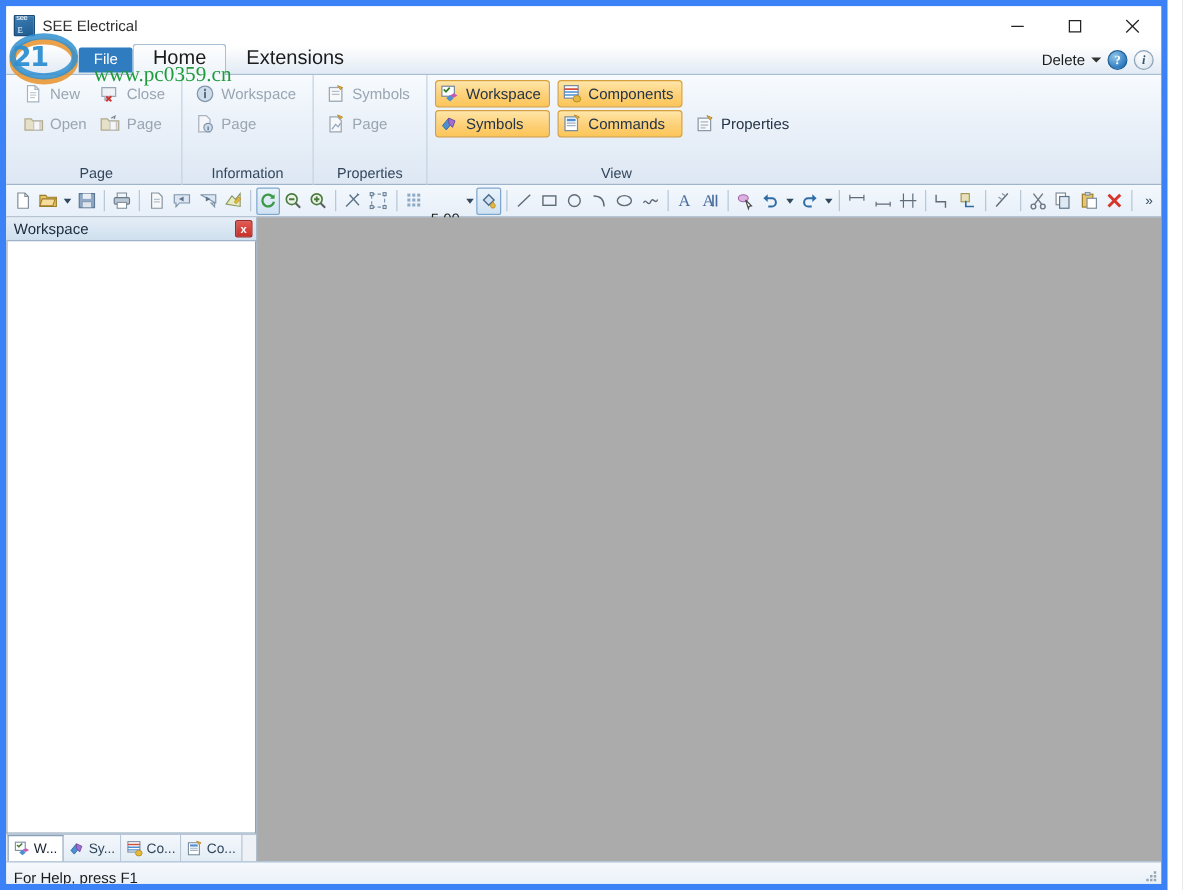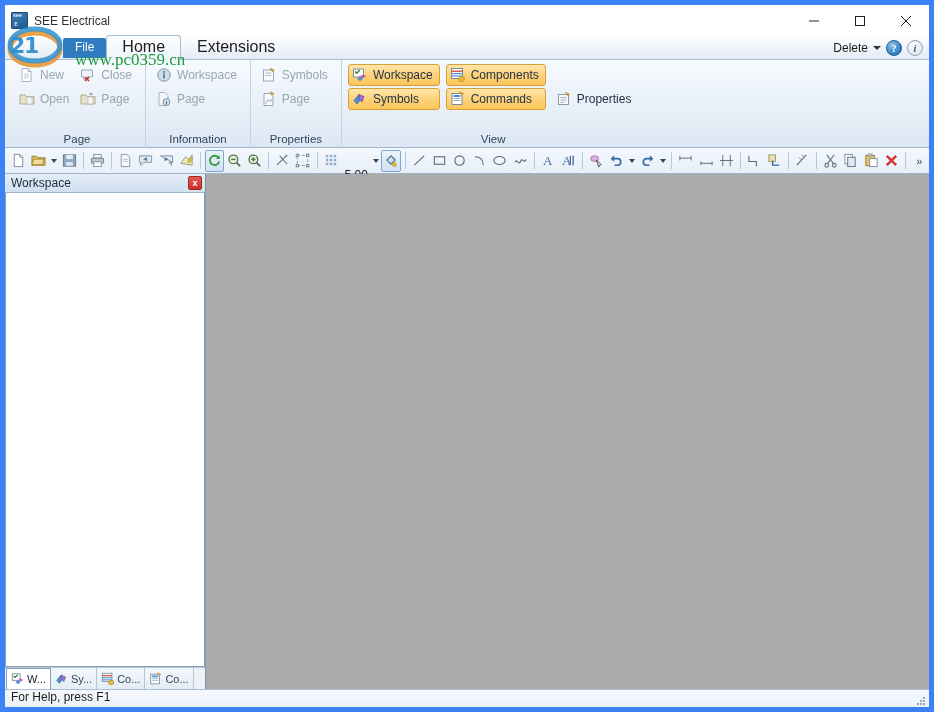--- a/index.html
+++ b/index.html
@@ -270,21 +270,21 @@
     font-weight: normal;
   }
   .canvas { flex: 1; background: #ababab; }
 
   
   .statusbar {
     position: relative;
     height: 20px;
     background: linear-gradient(to bottom,#f5f9fd,#e9f0f8);
     border-top: 1px solid #a8bed4;
-    display: flex; align-items: flex-start;
+    display: flex; align-items: flex-end;
     padding-left: 6px;
   }
   .status-text { font-size: 12px; color: #1c1c1c; }
   .grip {
     position: absolute; right: 2px; bottom: 2px;
     width: 14px; height: 14px;
   }
 
   
   .watermark {

